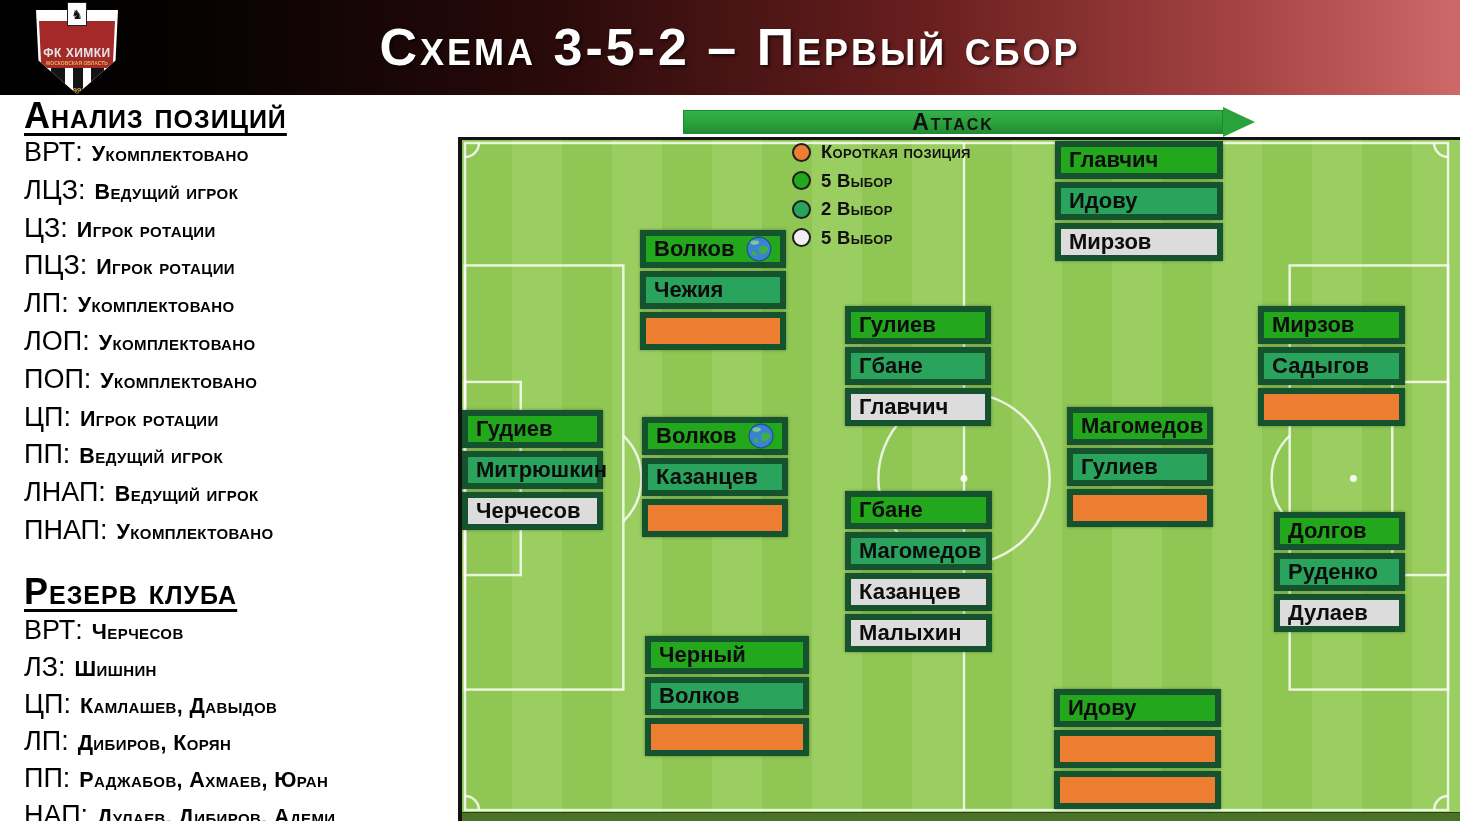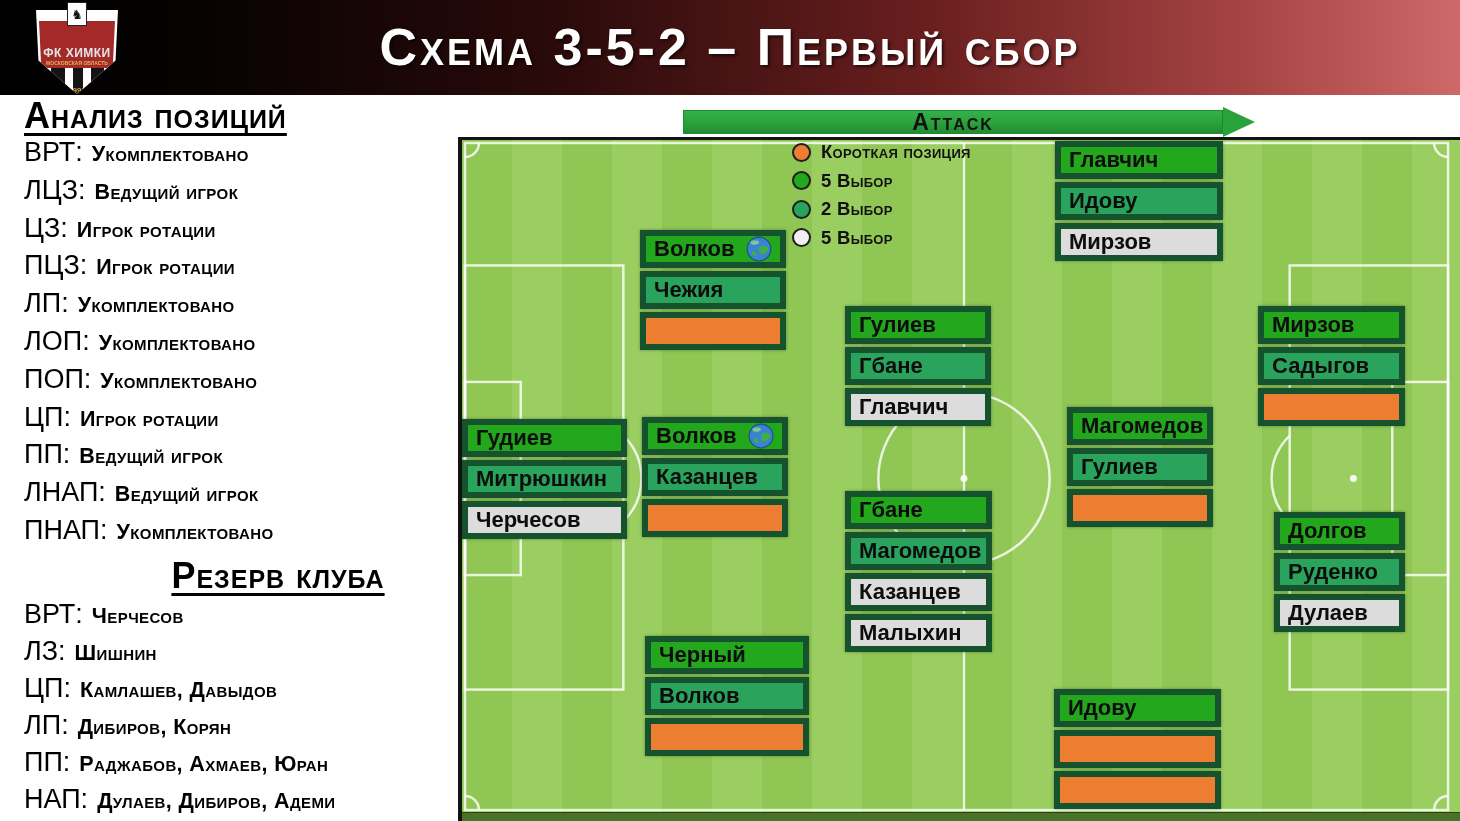--- a/index.html
+++ b/index.html
@@ -29,21 +29,21 @@
   .sh-year{color:#d7a94a;font-weight:700;font-size:8px;background:transparent;margin-bottom:4px;}
   .crest{position:absolute;left:31px;top:0;width:20px;height:24px;background:#fff;border:1px solid #222;
     display:flex;align-items:center;justify-content:center;font-size:13px;line-height:1;color:#111;}
 
   
   .sidebar{position:absolute;left:0;top:95px;width:532px;height:726px;background:#fff;
     padding:2px 0 0 24px;color:#000;}
   .side-h{font-size:36px;font-weight:800;font-variant:small-caps;letter-spacing:1px;
     text-decoration:underline;text-decoration-thickness:3px;text-underline-offset:5px;
     height:40px;line-height:38px;white-space:nowrap;}
-  .side-h2{margin-top:4px;height:42px;text-align:center;}
+  .side-h2{margin-top:20px;height:42px;}
   .side-row{height:37.8px;display:flex;align-items:baseline;gap:9px;white-space:nowrap;}
   .side-row.res{height:37px;}
   .pos{font-size:27px;font-weight:400;}
   .val{font-size:21.5px;font-weight:700;font-variant:small-caps;letter-spacing:.4px;}
 
   
   .pitch{position:absolute;left:458px;top:137px;width:1002px;height:684px;
     border-top:3px solid #141414;border-left:4px solid #141414;
     background:repeating-linear-gradient(90deg,#8fc654 0 50px,#9ace61 50px 100px);}
   .pitch-lines{position:absolute;left:0;top:0;width:100%;height:100%;}
@@ -219,21 +219,21 @@
     <div class="lrow">
         <span class="dot dot-g2"></span>
         <span class="ltext">2 Выбор</span>
       </div>
     <div class="lrow">
         <span class="dot dot-g3"></span>
         <span class="ltext">5 Выбор</span>
       </div>
   </div>
 
-  <div class="stack" style="left:462px;top:419px;width:165px;">
+  <div class="stack" style="left:462px;top:410px;width:141px;">
     <div class="card tier-1">
         <span>Гудиев</span>
       </div>
     <div class="card tier-2">
         <span>Митрюшкин</span>
       </div>
     <div class="card tier-3">
         <span>Черчесов</span>
       </div>
   </div>

